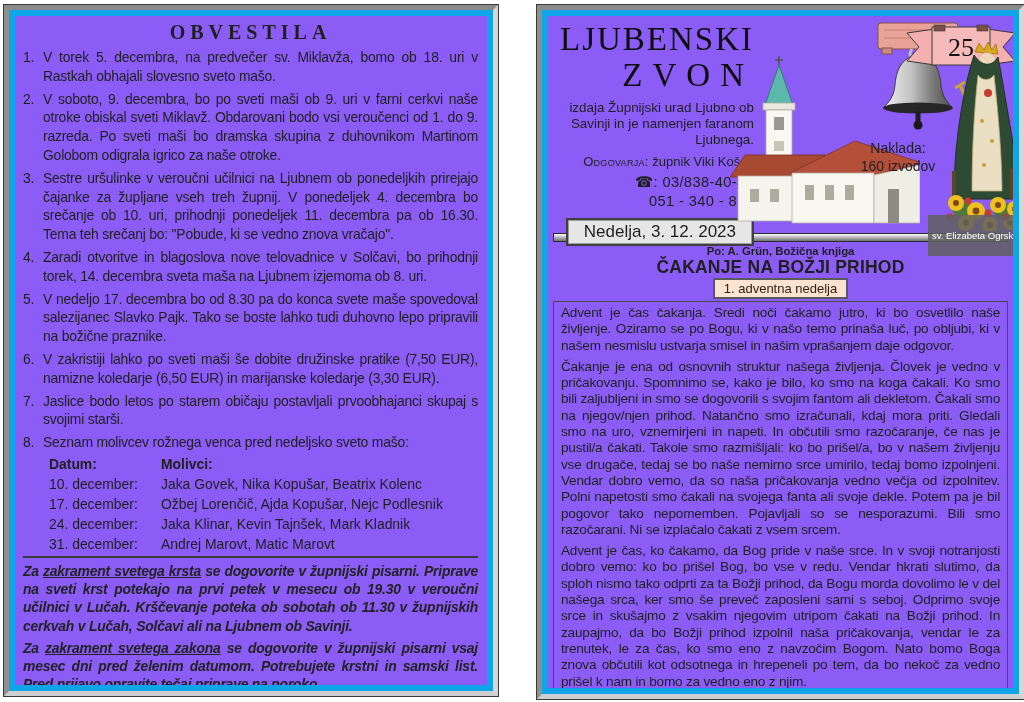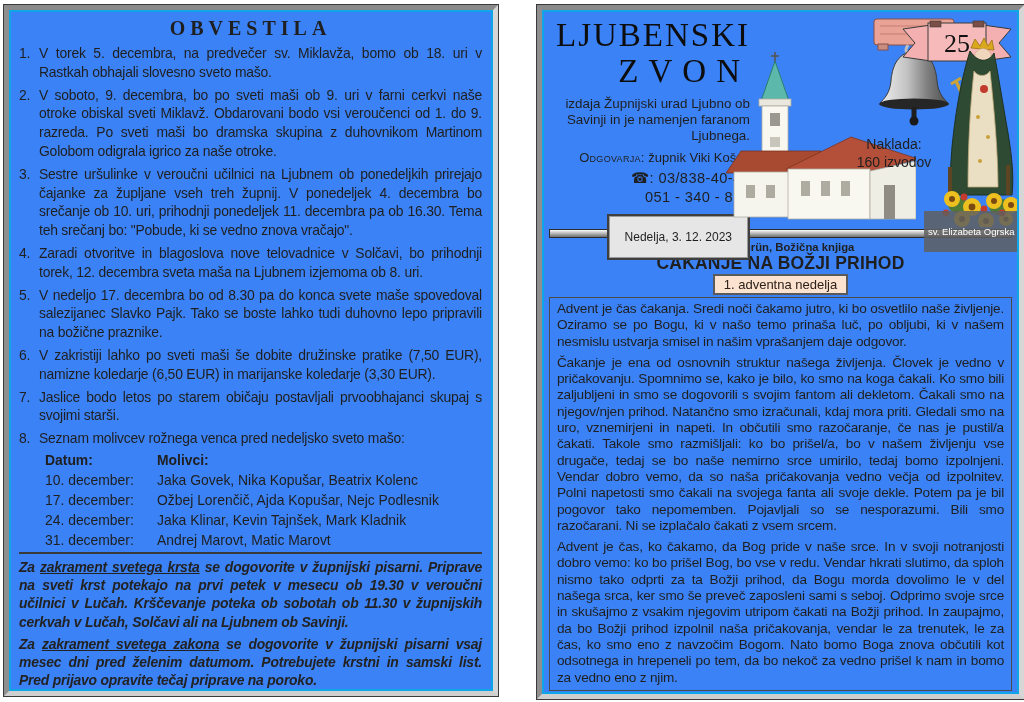--- a/index.html
+++ b/index.html
@@ -1,20 +1,20 @@
 <!DOCTYPE html>
 <html><head>
 <meta charset="utf-8">
 <style>
   html,body{margin:0;padding:0;background:#ffffff;}
   body{width:1024px;height:702px;position:relative;overflow:hidden;
        font-family:"Liberation Sans","DejaVu Sans",sans-serif;color:#1f1f1f;}
   .page{position:absolute;border:1px solid #3a3a3a;background:#fff;}
   .bevel{position:absolute;inset:0;border:5px solid;border-color:#8a8a8a #d6d6d6 #cfcfcf #8f8f8f;}
-  .inner{position:absolute;inset:5px;border:2px solid #0ea5e9;background:#3b82f6;overflow:hidden;}
+  .inner{position:absolute;inset:5px;border:6px solid #0ea5e9;background:#8b5cf6;overflow:hidden;}
 
   
   #left-page{left:3px;top:4px;width:494px;height:691px;}
   #left-page .inner{padding:4px 9px 4px 8px;}
   .obv-title{font-family:"Liberation Serif","DejaVu Serif",serif;font-weight:bold;
              font-size:20px;letter-spacing:5px;text-align:center;margin:1px 0 4px 0;}
   .item{display:flex;margin:0 0 4px 0;font-size:13.9px;line-height:18.8px;letter-spacing:-0.2px;}
   .item .num{width:20px;flex:none;}
   .item .txt{flex:1;text-align:justify;}
   .sched{margin:1px 0 2px 26px;font-size:13.9px;line-height:20px;}
@@ -33,21 +33,21 @@
   .mast-left{position:absolute;left:2px;top:2px;width:200px;text-align:right;}
   .mast-title{font-family:"Liberation Serif","DejaVu Serif",serif;font-size:33px;
               line-height:36px;letter-spacing:2px;color:#0d0d0d;}
   .mast-title .l2{letter-spacing:10px;display:block;}
   .mast-sub{font-size:13.4px;line-height:16px;margin-top:7px;}
   .mast-resp{font-size:13px;margin-top:6px;}
   .mast-resp .sc{font-variant:small-caps;letter-spacing:0.3px;}
   .mast-phone{font-size:14.6px;line-height:19px;margin-top:4px;letter-spacing:0.4px;}
   .date-box{display:inline-block;margin-top:7px;border:2px solid #3f3f3f;
             box-shadow:0 0 0 1px #9a9a9a inset;background:#e6e6e6;
-            padding:14px 16px;font-size:12px;}
+            padding:2px 16px;font-size:17px;}
   .naklada{position:absolute;left:300px;top:120px;width:92px;text-align:center;
            font-size:14px;line-height:18px;}
   .statue-caption{position:absolute;left:376px;top:196px;background:rgba(95,95,95,0.85);
                   color:#fff;font-size:9.5px;padding:15px 4px;white-space:nowrap;}
   .hdr-divider{height:7px;border:1px solid #2c2c2c;margin:2px 1px 3px 1px;
                background:linear-gradient(#fbfbfb,#bdbdbd 45%,#6e6e6e);}
   .art-titlerow{display:flex;align-items:center;margin:1px 2px 2px 2px;flex-direction:column;}
   .art-src{font-size:11.3px;font-weight:bold;flex:none;}
   .art-title{flex:1;text-align:left;font-size:17.5px;font-weight:bold;letter-spacing:0.2px;}
   .art-badge{flex:none;border:2px solid #5a5a5a;background:#fbe3d0;color:#2d2118;
@@ -73,21 +73,21 @@
     <div class="item">
       <span class="num">2.</span>
       <span class="txt">V soboto, 9. decembra, bo po sveti maši ob 9. uri v farni cerkvi naše otroke obiskal sveti Miklavž. Obdarovani bodo vsi veroučenci od 1. do 9. razreda. Po sveti maši bo dramska skupina z duhovnikom Martinom Golobom odigrala igrico za naše otroke.</span>
     </div>
     <div class="item">
       <span class="num">3.</span>
       <span class="txt">Sestre uršulinke v veroučni učilnici na Ljubnem ob ponedeljkih prirejajo čajanke za župljane vseh treh župnij. V ponedeljek 4. decembra bo srečanje ob 10. uri, prihodnji ponedeljek 11. decembra pa ob 16.30. Tema teh srečanj bo: "Pobude, ki se vedno znova vračajo".</span>
     </div>
     <div class="item">
       <span class="num">4.</span>
-      <span class="txt">Zaradi otvoritve in blagoslova nove telovadnice v Solčavi, bo prihodnji torek, 12. decembra sveta maša na Ljubnem izjemoma ob 8. uri.</span>
+      <span class="txt">Zaradi otvoritve in blagoslova nove telovadnice v Solčavi, bo prihodnji torek, 14. decembra sveta maša na Ljubnem izjemoma ob 8. uri.</span>
     </div>
     <div class="item">
       <span class="num">5.</span>
       <span class="txt">V nedeljo 17. decembra bo od 8.30 pa do konca svete maše spovedoval salezijanec Slavko Pajk. Tako se boste lahko tudi duhovno lepo pripravili na božične praznike.</span>
     </div>
     <div class="item">
       <span class="num">6.</span>
       <span class="txt">V zakristiji lahko po sveti maši še dobite družinske pratike (7,50 EUR), namizne koledarje (6,50 EUR) in marijanske koledarje (3,30 EUR).</span>
     </div>
     <div class="item">

